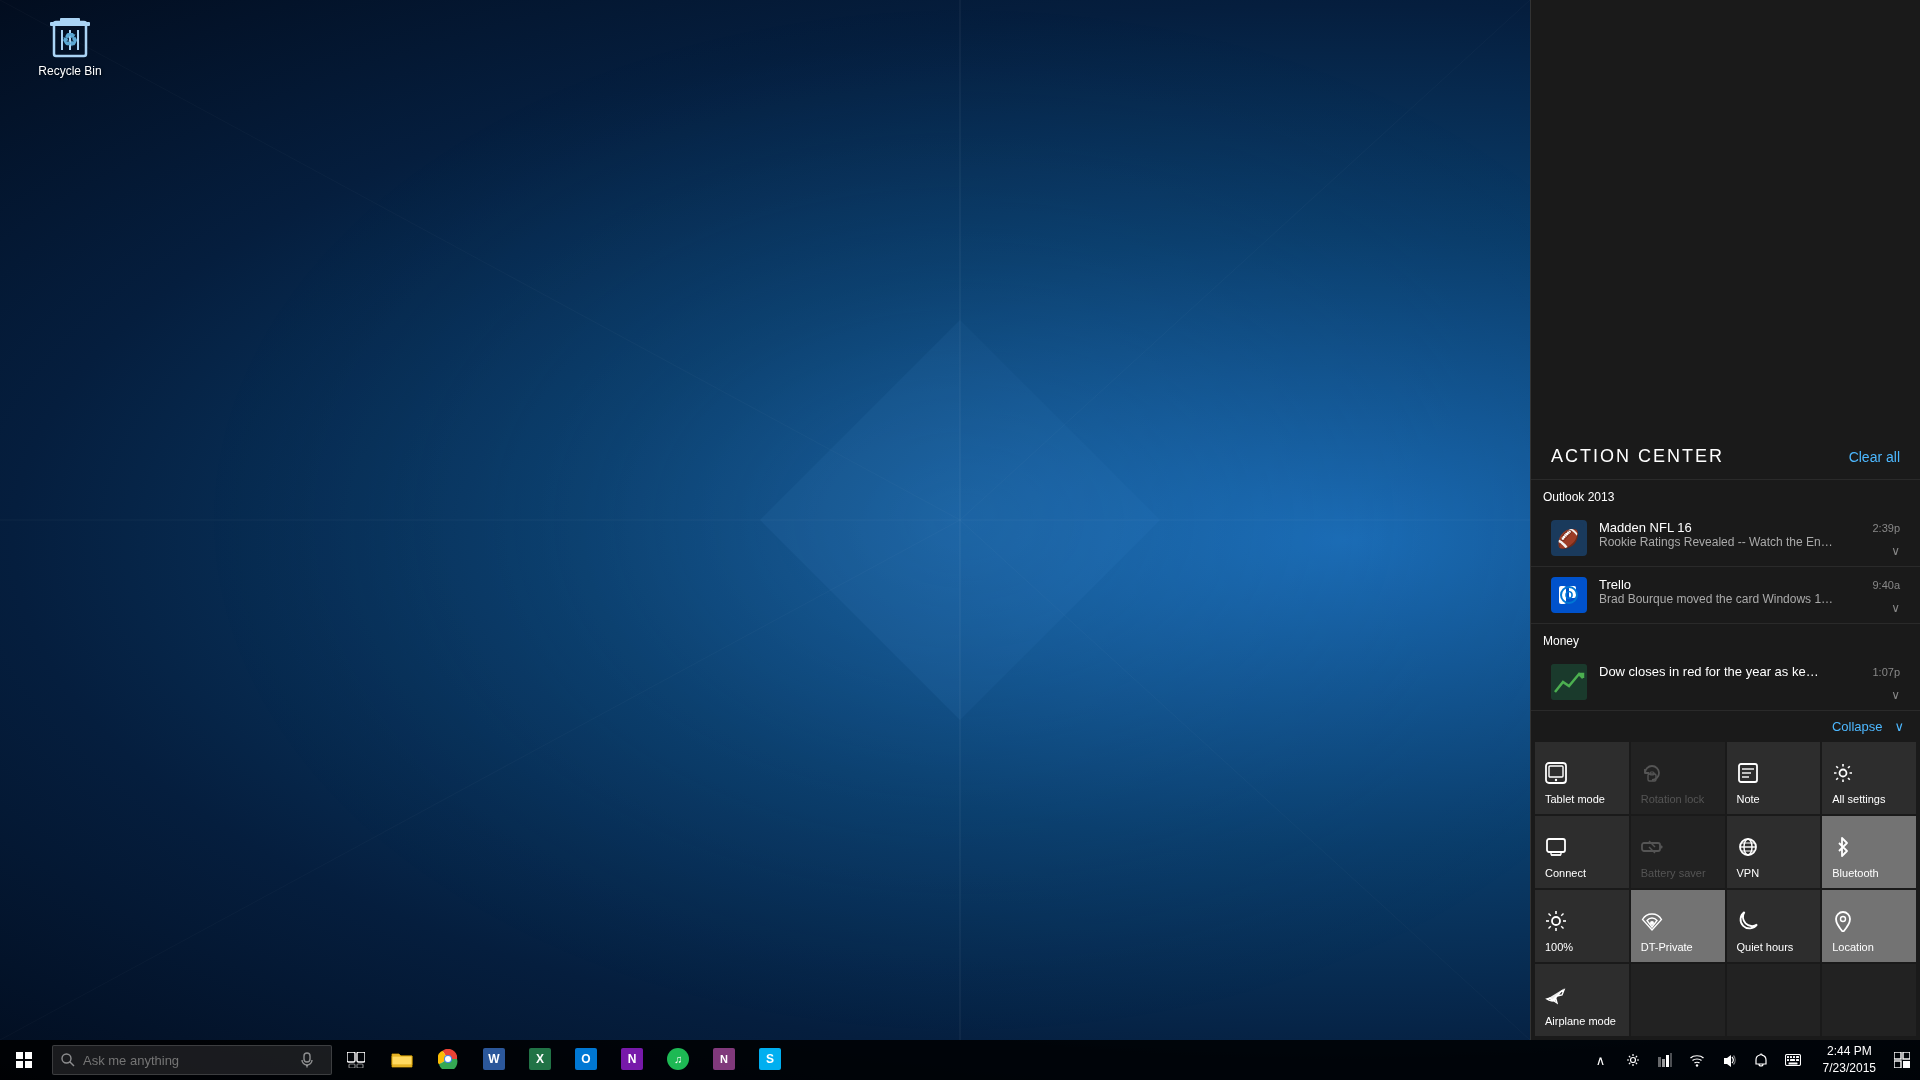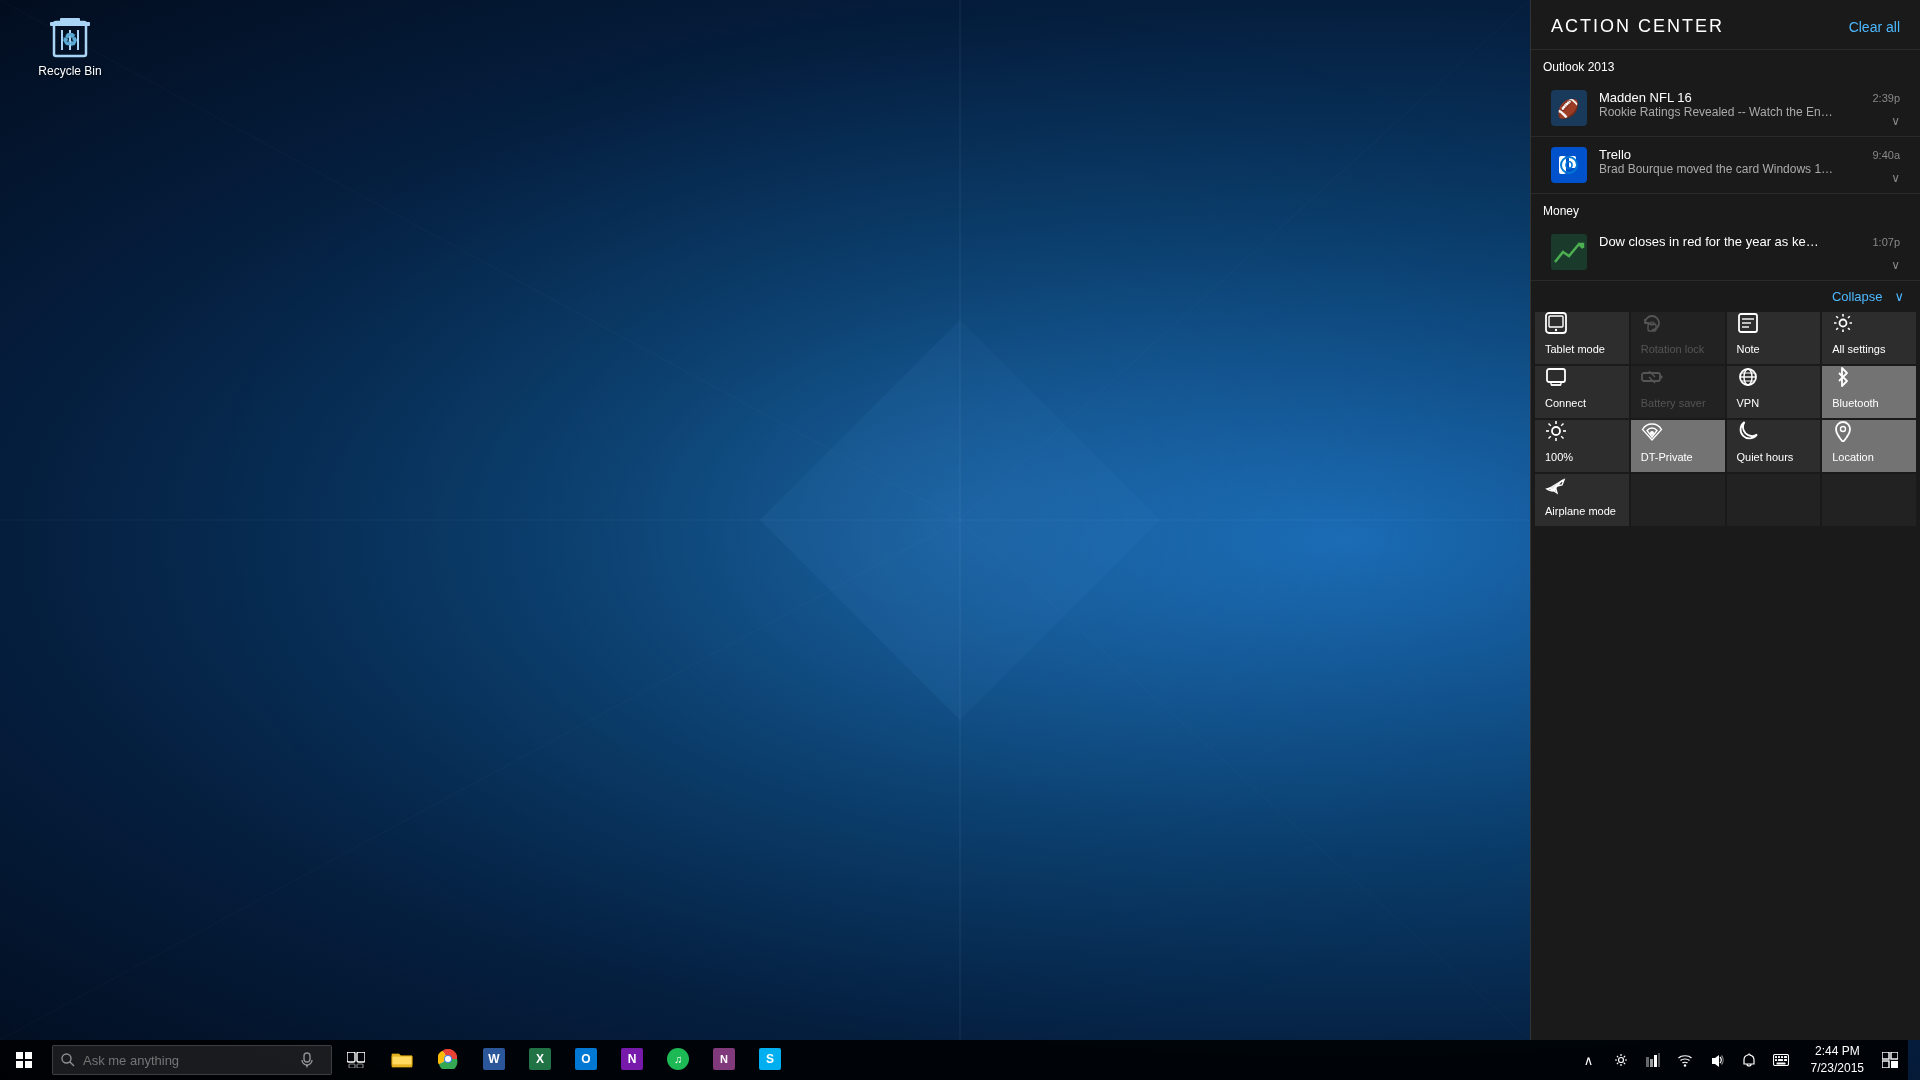--- a/index.html
+++ b/index.html
@@ -54,21 +54,21 @@
       font-size: 12px;
       text-align: center;
       text-shadow: 1px 1px 3px rgba(0,0,0,0.8);
     }
 
     
     #taskbar {
       position: absolute;
       bottom: 0;
       left: 0;
-      right: 12px;
+      right: 0;
       height: 40px;
       background: rgba(0,0,0,0.85);
       display: flex;
       align-items: center;
       z-index: 100;
     }
 
     .taskbar-start {
       width: 48px;
       height: 40px;
@@ -177,20 +177,21 @@
       right: 0;
       top: 0;
       bottom: 40px;
       width: 390px;
       background: #1a1a1a;
       border-left: 1px solid #333;
       display: flex;
       flex-direction: column;
       z-index: 200;
       overflow-y: auto;
+      justify-content: flex-end;
     }
 
     .ac-header {
       display: flex;
       align-items: center;
       justify-content: space-between;
       padding: 16px 20px 12px;
       border-bottom: 1px solid #2a2a2a;
     }
 
@@ -298,21 +299,21 @@
       padding: 4px 4px;
     }
 
     .qa-tile {
       background: #2d2d2d;
       display: flex;
       flex-direction: column;
       align-items: flex-start;
       justify-content: flex-end;
       padding: 8px 10px;
-      height: 52px;
+      height: 72px;
       cursor: pointer;
       position: relative;
     }
 
     .qa-tile.active {
       background: #737373;
     }
 
     .qa-tile.dim {
       background: #222;

